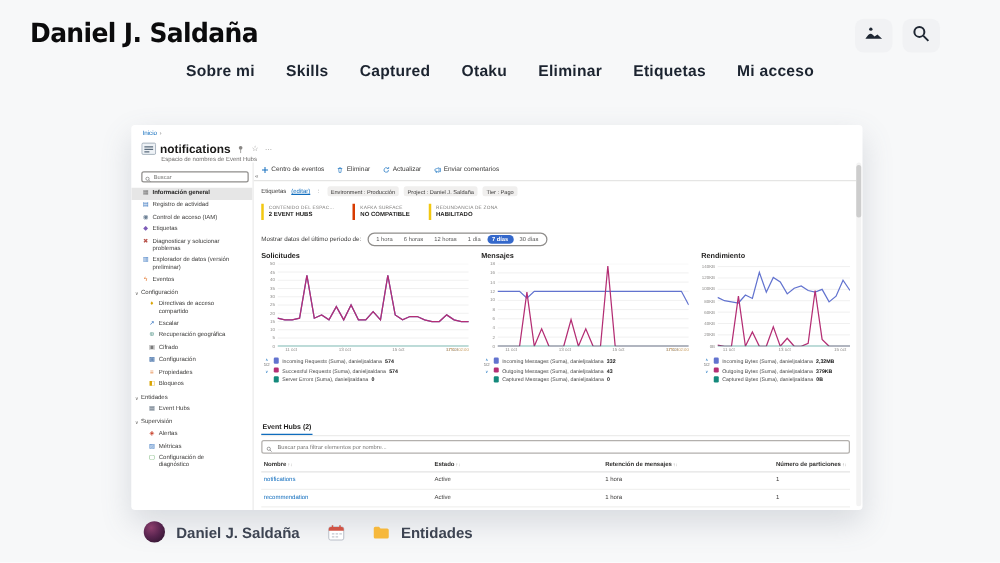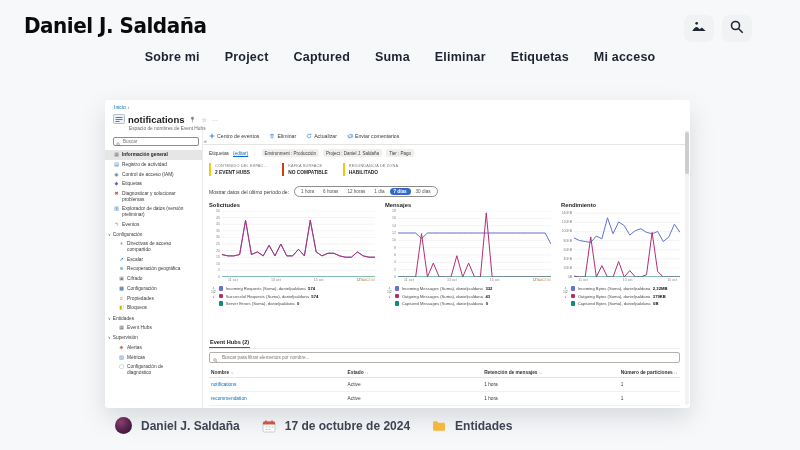--- a/index.html
+++ b/index.html
@@ -114,23 +114,23 @@
   
   .az-scroll{position:absolute;right:1px;top:30px;bottom:3px;width:4px;background:#f3f3f3;border-radius:2px;}
   .az-thumb{position:absolute;top:2px;right:0;width:4px;height:42px;background:#cdcdcd;border-radius:2px;}
 </style>
 </head>
 <body>
 
 <div class="logo">Daniel J. Saldaña</div>
 <nav class="nav">
   <a href="#">Sobre mi</a>
-  <a href="#">Project</a>
+  <a href="#">Skills</a>
   <a href="#">Captured</a>
-  <a href="#">Suma</a>
+  <a href="#">Otaku</a>
   <a href="#">Eliminar</a>
   <a href="#">Etiquetas</a>
   <a href="#">Mi acceso</a>
 </nav>
 <div class="hdr-icons">
   <button class="hdr-btn">
     <span><svg viewBox="0 0 24 24" width="16" height="16" fill="#1f2733">
           <circle cx="8.5" cy="6.5" r="2"></circle>
           <path d="M2 18c3.2-5.5 6.2-7.4 8.4-5.2l2.6 2.6 3.4-2.6L22 18H2z"></path>
         </svg></span>
@@ -572,21 +572,20 @@
   <span>Daniel J. Saldaña</span>
   <span class="sep"></span>
   <span>
       <svg viewBox="0 0 14 14" width="14" height="14">
         <rect x="1" y="2.5" width="12" height="10.5" rx="1.5" fill="#fff" stroke="#b9bec7" stroke-width="0.8"></rect>
         <path d="M1 5.6h12V4a1.5 1.5 0 0 0-1.5-1.5h-9A1.5 1.5 0 0 0 1 4z" fill="#d05446"></path>
         <path d="M4 1.2v2.2M10 1.2v2.2" stroke="#d05446" stroke-width="1.2"></path>
         <path d="M3.5 8h2M6.5 8h2M9.5 8h2M3.5 10.5h2M6.5 10.5h2" stroke="#c3c8d0" stroke-width="1"></path>
       </svg>
     </span>
-  <span>17 de octubre de 2024</span>
   <span class="sep"></span>
   <span>
       <svg viewBox="0 0 14 12" width="14" height="12">
         <path d="M1 2.5A1.2 1.2 0 0 1 2.2 1.3h3l1.2 1.5h5.4A1.2 1.2 0 0 1 13 4v5.6a1.2 1.2 0 0 1-1.2 1.2H2.2A1.2 1.2 0 0 1 1 9.6z" fill="#f6b83c"></path>
       </svg>
     </span>
   <span>Entidades</span>
 </div>
 
 </body></html>

